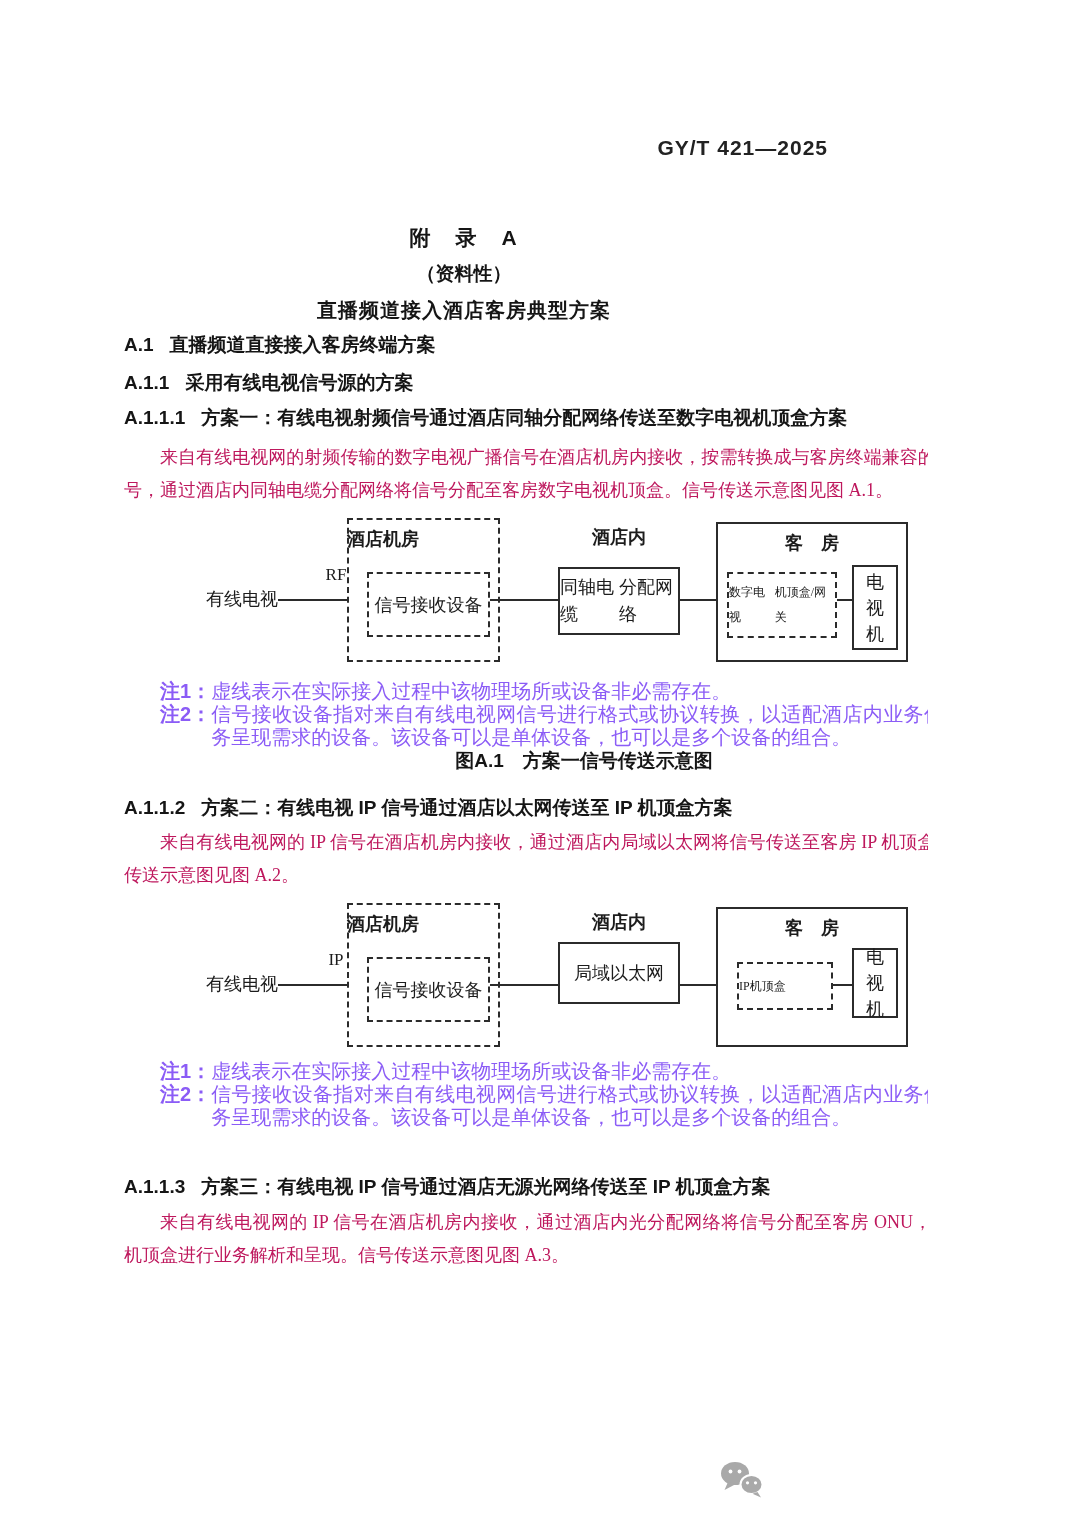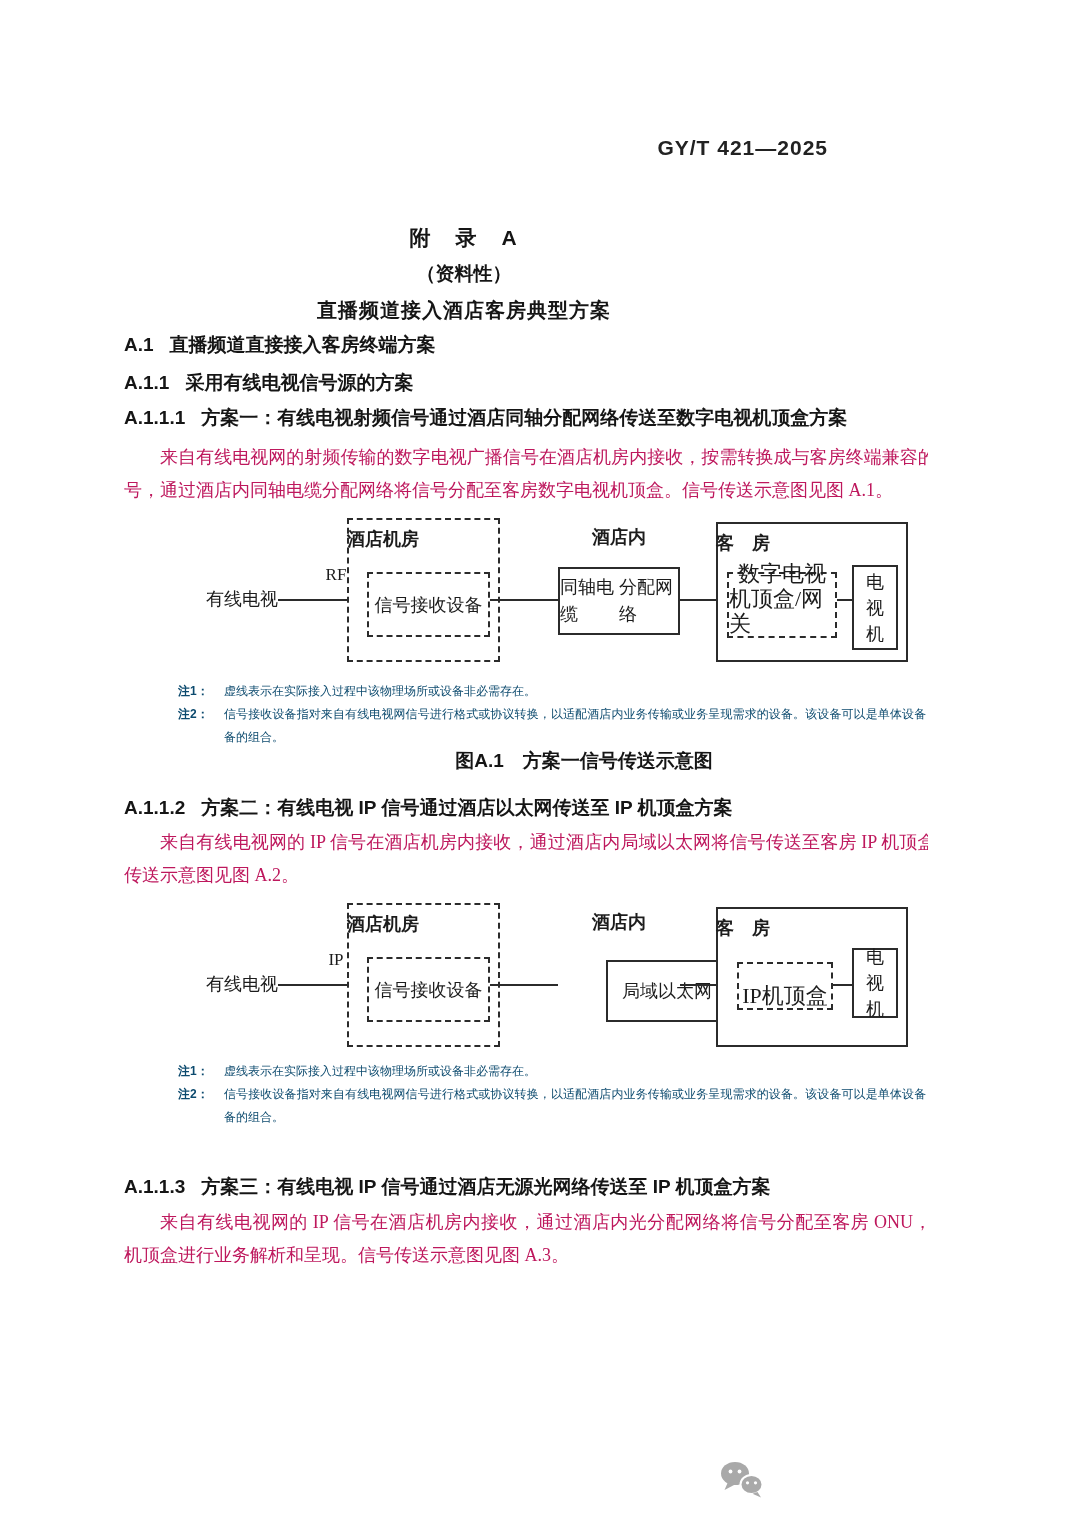--- a/index.html
+++ b/index.html
@@ -44,35 +44,35 @@
   .fig .recv-box{left:167px;top:57px;width:123px;height:65px;display:flex;
     align-items:center;justify-content:center;font-size:18px;}
   .fig .tick-1{left:164px;top:77px;}
   .fig .line-2{left:290px;top:84px;width:68px;}
   .fig .hotel-label{position:absolute;left:358px;top:10px;width:122px;text-align:center;
     font-family:"Liberation Sans","DejaVu Sans",sans-serif;font-weight:bold;font-size:18px;}
   .fig .net-box{left:358px;top:52px;width:122px;height:68px;display:flex;flex-direction:row;
     align-items:center;justify-content:center;font-size:18px;line-height:27px;}
   .fig .line-3{left:480px;top:84px;width:47px;}
   .fig .room-box{left:516px;top:7px;width:192px;height:140px;}
-  .fig .room-label{position:absolute;left:516px;top:16px;width:192px;
+  .fig .room-label{position:absolute;left:516px;top:16px;width:192px;text-align:center;
     font-family:"Liberation Sans","DejaVu Sans",sans-serif;font-weight:bold;font-size:18px;}
-  .fig .stb-box{left:527px;top:57px;width:110px;height:66px;display:flex;flex-direction:column;
-    align-items:center;justify-content:flex-end;font-size:22px;line-height:25px;}
+  .fig .stb-box{left:527px;top:57px;width:110px;height:66px;display:flex;flex-direction:row;
+    align-items:center;justify-content:flex-start;font-size:12px;line-height:25px;}
   .fig .line-4{left:637px;top:84px;width:15px;}
   .fig .tv-box{left:652px;top:50px;width:46px;height:85px;display:flex;
     align-items:center;justify-content:center;}
   .fig .tv-text{width:20px;font-size:18px;line-height:26px;text-align:center;word-break:break-all;}
   
-  .fig--2 .net-box{top:60px;height:62px;margin-left:48px;}
+  .fig--2 .net-box{top:42px;height:62px;}
   .fig--2 .stb-box{left:537px;top:62px;width:96px;height:48px;}
   .fig--2 .line-4{left:633px;width:22px;}
   .fig--2 .tv-box{top:48px;height:70px;}
   
-  .notes{position:absolute;left:178px;width:845px;font-size:12px;line-height:23px;color:#0c4a6e;}
+  .notes{position:absolute;left:160px;width:845px;font-size:20px;line-height:23px;color:#8b5cf6;}
   .note-row{display:flex;align-items:flex-start;}
   .note-label{flex:0 0 46px;font-family:"Liberation Sans","DejaVu Sans",sans-serif;
     font-weight:bold;white-space:nowrap;}
   .note-text{flex:1;text-align:justify;}
   
   .caption{position:absolute;left:0;width:1080px;text-align:center;
     font-family:"Liberation Sans","DejaVu Sans",sans-serif;font-weight:bold;font-size:19px;color:#151515;margin-left:44px;}
   
   .page-num{position:absolute;top:1400px;left:942px;font-size:18px;color:#3a3a3a;}
   .watermark{position:absolute;top:1460px;left:720px;display:flex;align-items:center;gap:12px;

